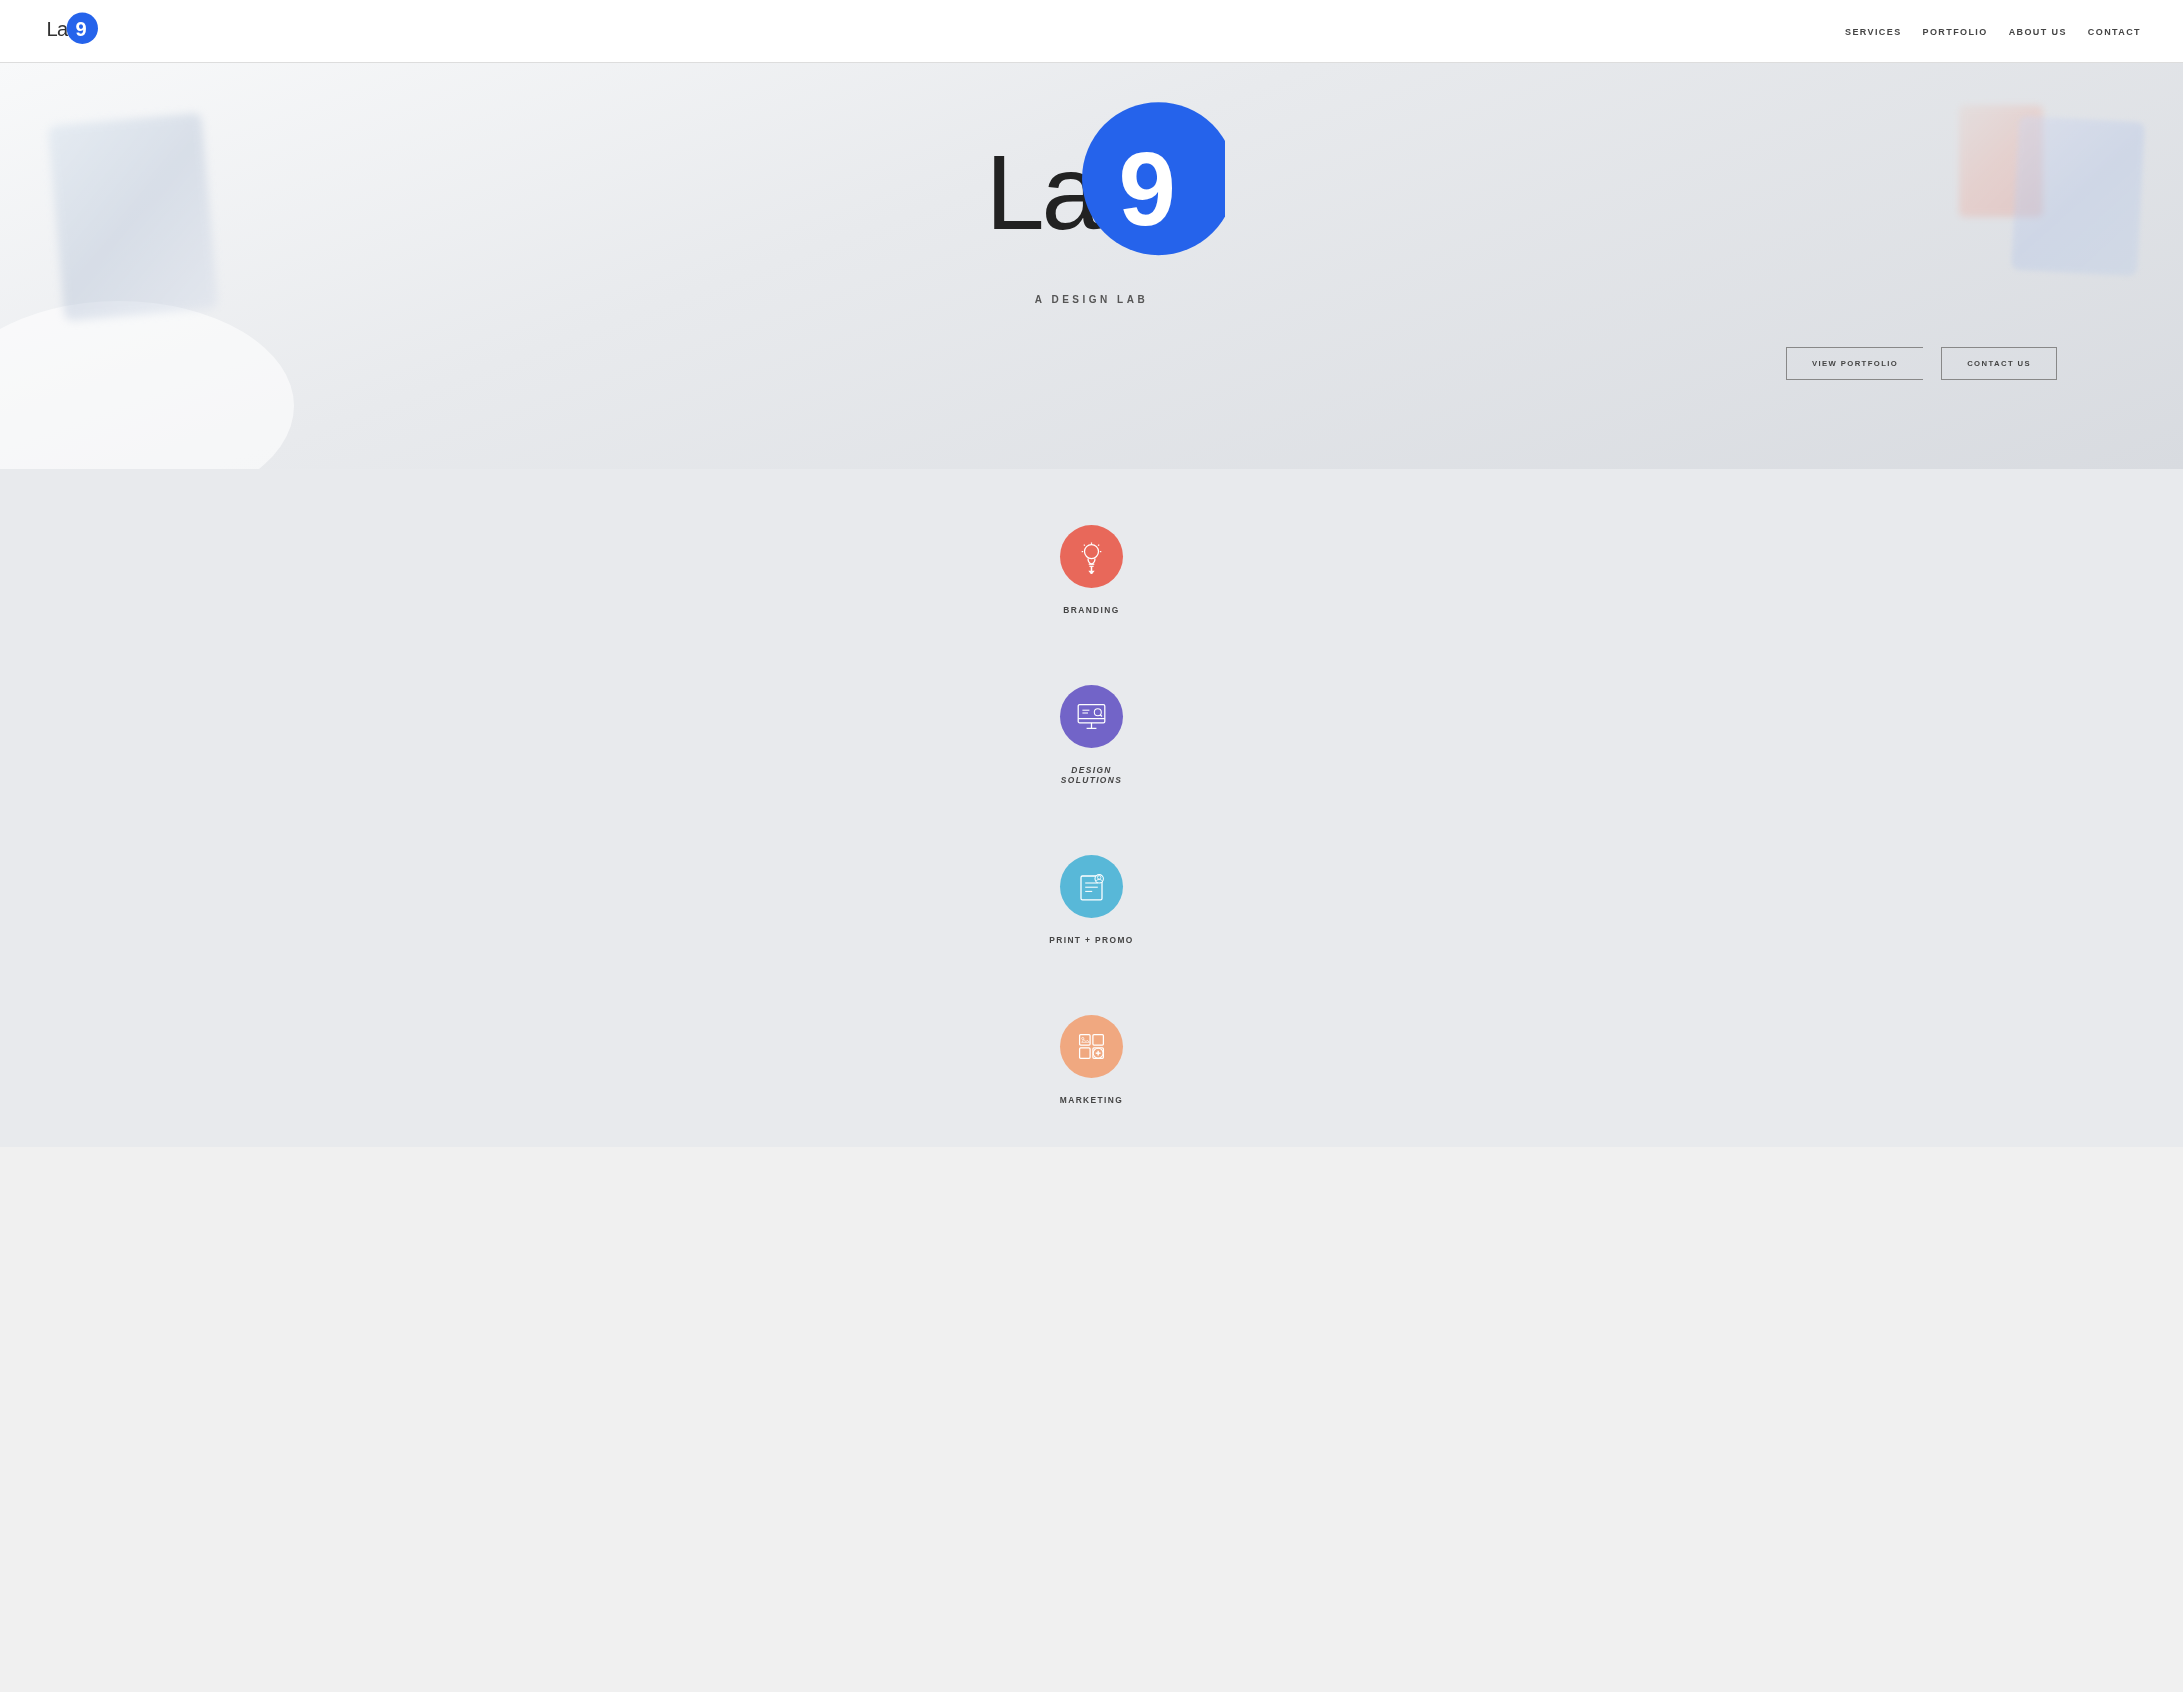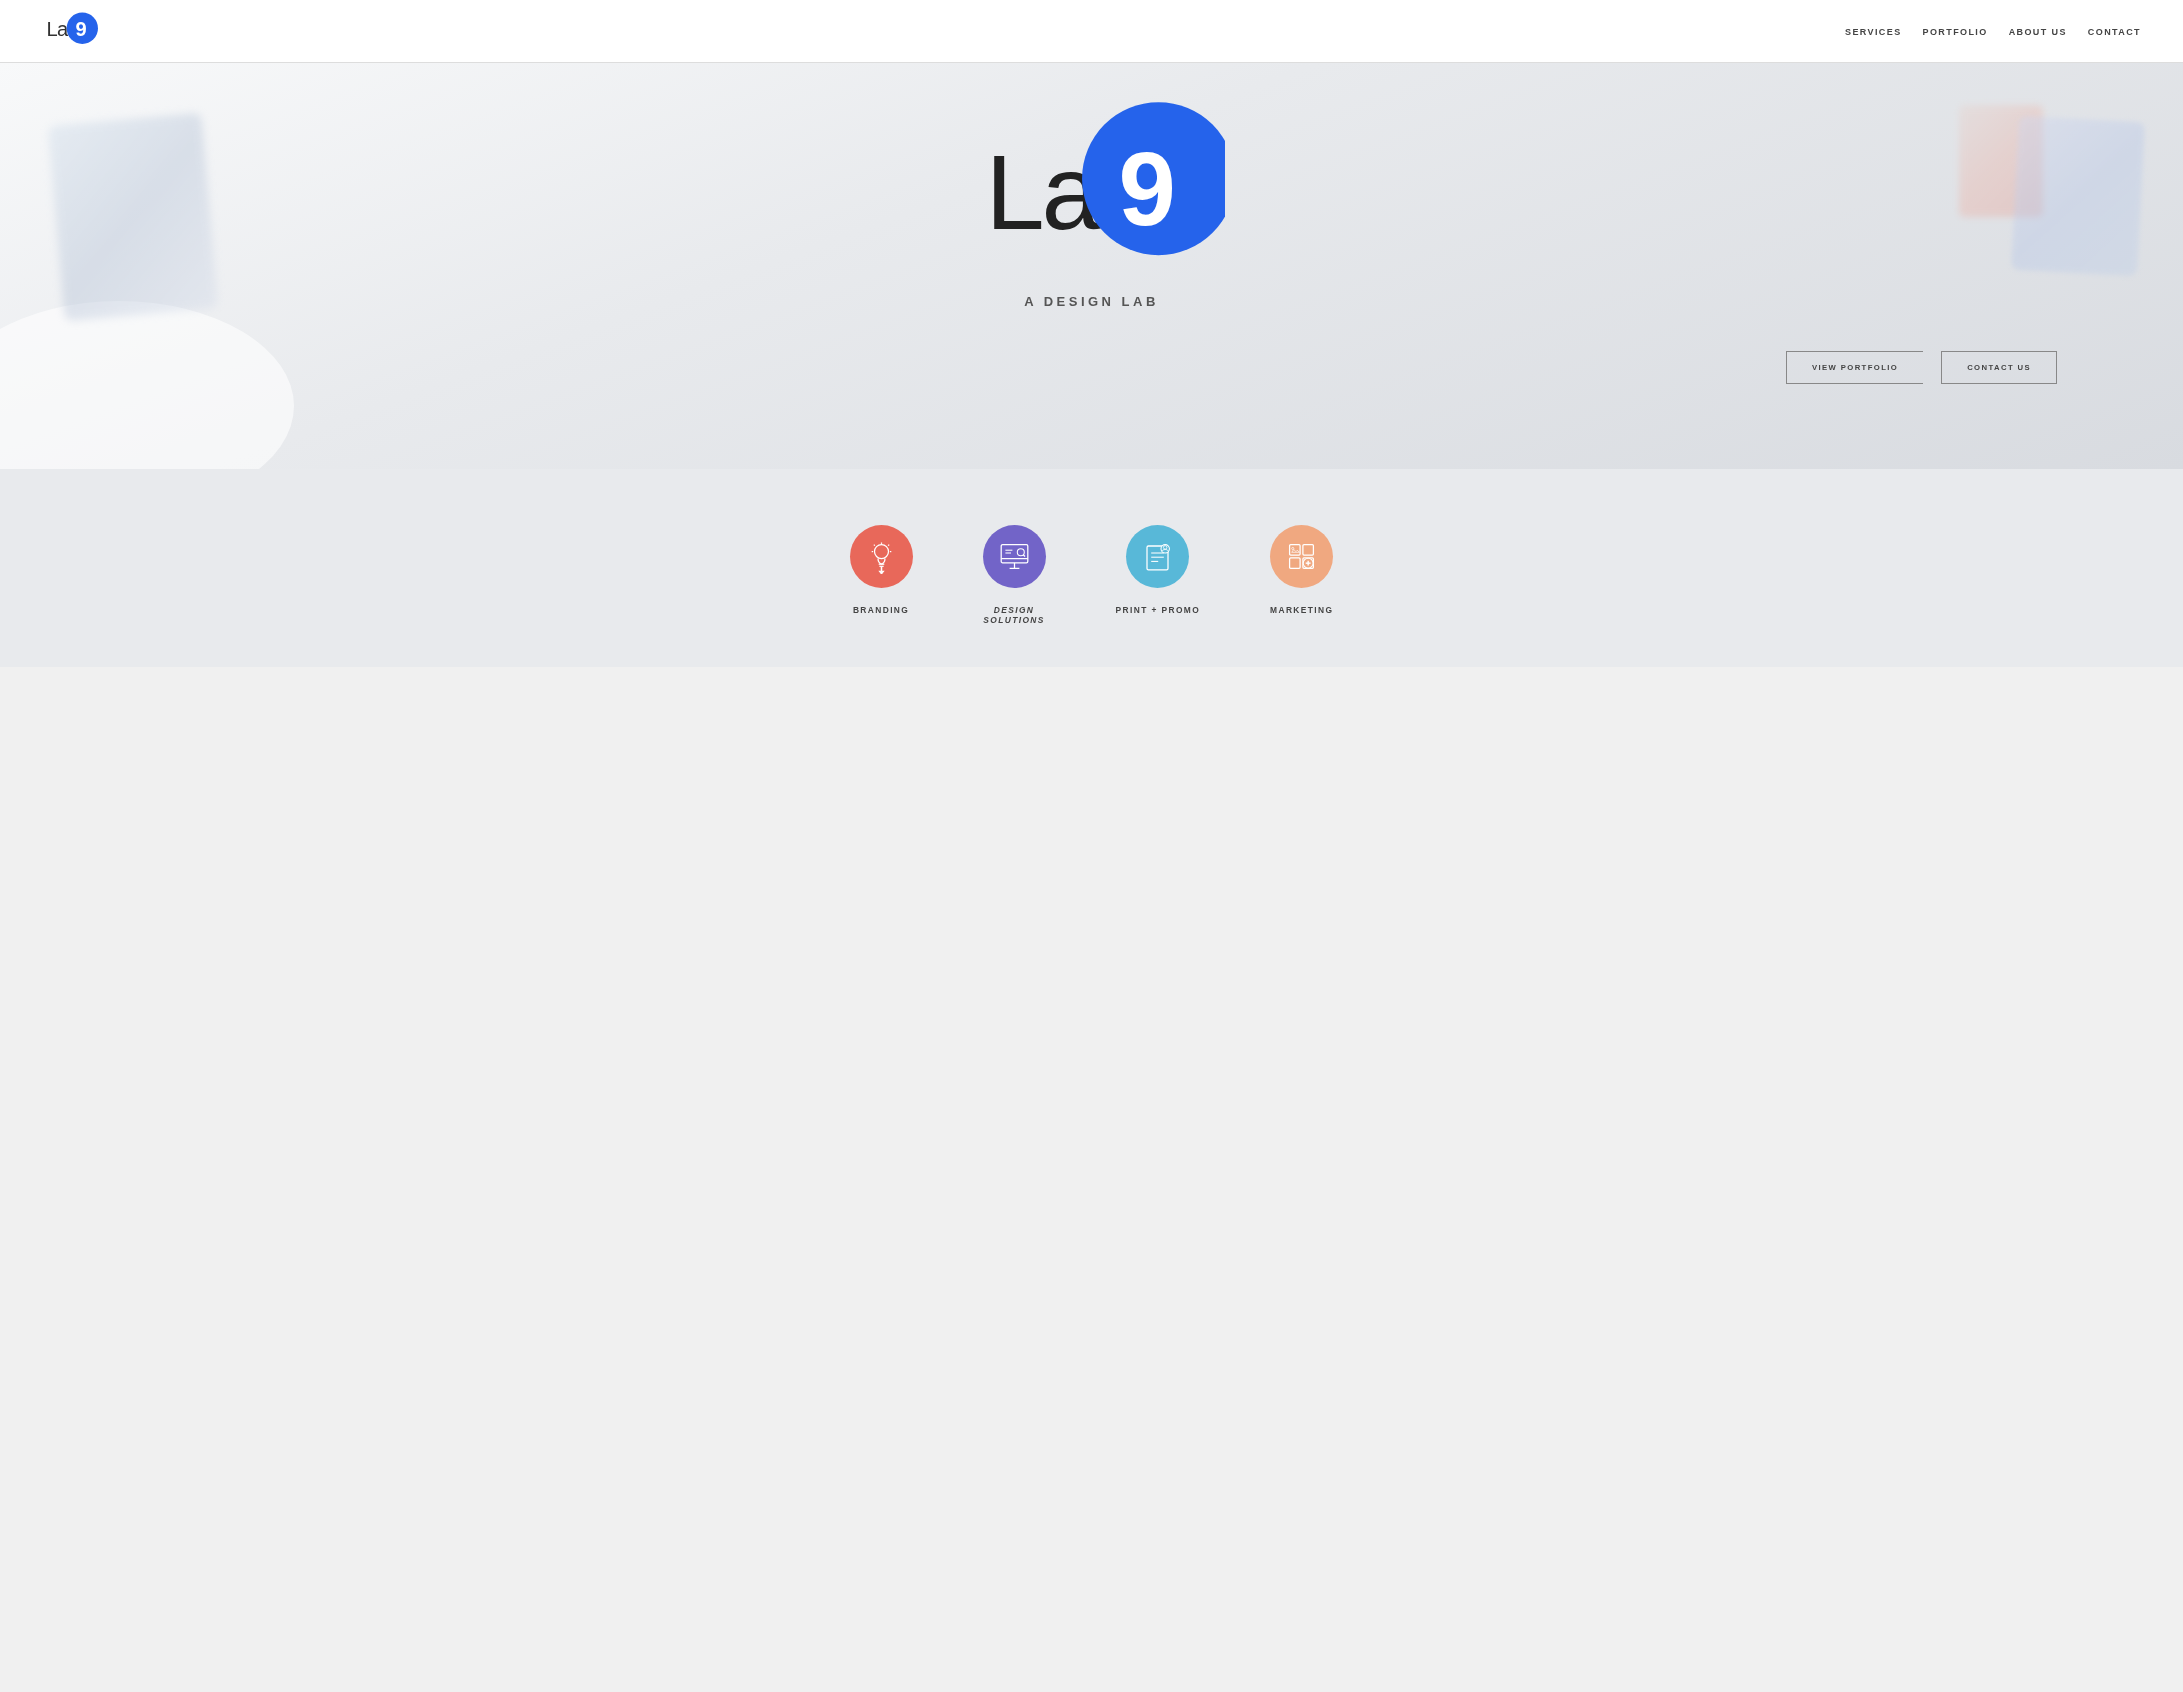--- a/index.html
+++ b/index.html
@@ -133,21 +133,21 @@
       align-items: center;
       margin-bottom: 14px;
     }
 
     .hero-logo-svg {
       width: 266px;
       height: 182px;
     }
 
     .hero-tagline {
-      font-size: 13px;
+      font-size: 10px;
       font-weight: 700;
       letter-spacing: 3.5px;
       color: #555;
       text-transform: uppercase;
       margin-top: 7px;
       position: relative;
       z-index: 2;
     }
 
     
@@ -187,20 +187,21 @@
       margin-left: 18px;
     }
 
     
     .services {
       background: #e8eaed;
       padding: 56px 42px 42px;
       display: flex;
       justify-content: center;
       gap: 70px;
+      flex-direction: column;
     }
 
     .service-item {
       display: flex;
       flex-direction: column;
       align-items: center;
       gap: 17px;
     }
 
     .service-icon-circle {

